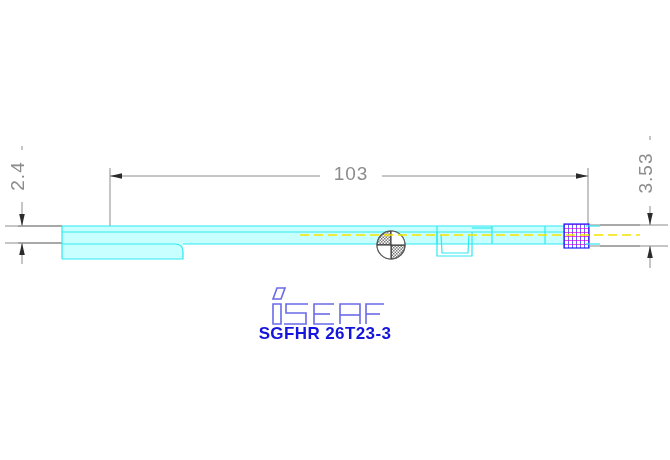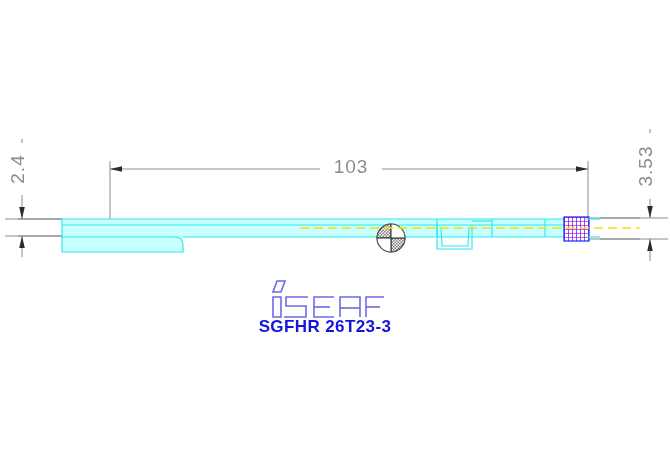--- a/index.html
+++ b/index.html
@@ -3,21 +3,21 @@
 <meta charset="utf-8">
 <style>
   html,body{margin:0;padding:0;}
   body{
     width:670px;height:460px;
     background:#ffffff;
     font-family:"Liberation Sans", sans-serif;
     overflow:hidden;
     position:relative;
   }
-  #stage{position:absolute;left:0;top:9px;width:670px;height:360px;}
+  #stage{position:absolute;left:0;top:16px;width:670px;height:360px;}
   svg#drawing{position:absolute;left:0;top:0;width:670px;height:460px;}
   .dim-text{
     font-family:"Liberation Sans", sans-serif;
     font-size:19px;
     fill:#8c8c8c;
     letter-spacing:1px;
   }
   .part-text{
     font-family:"Liberation Sans", sans-serif;
     font-size:17px;

